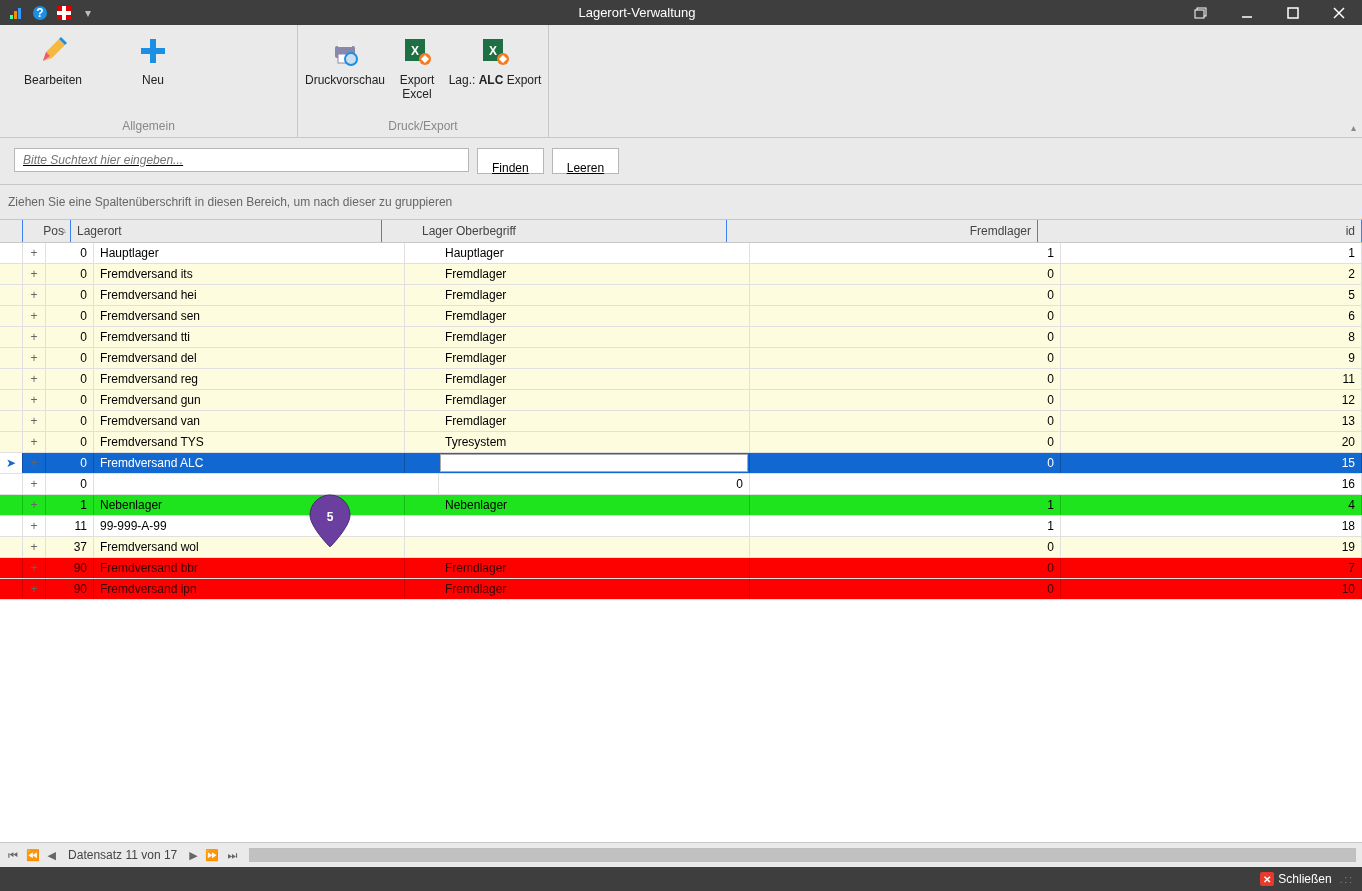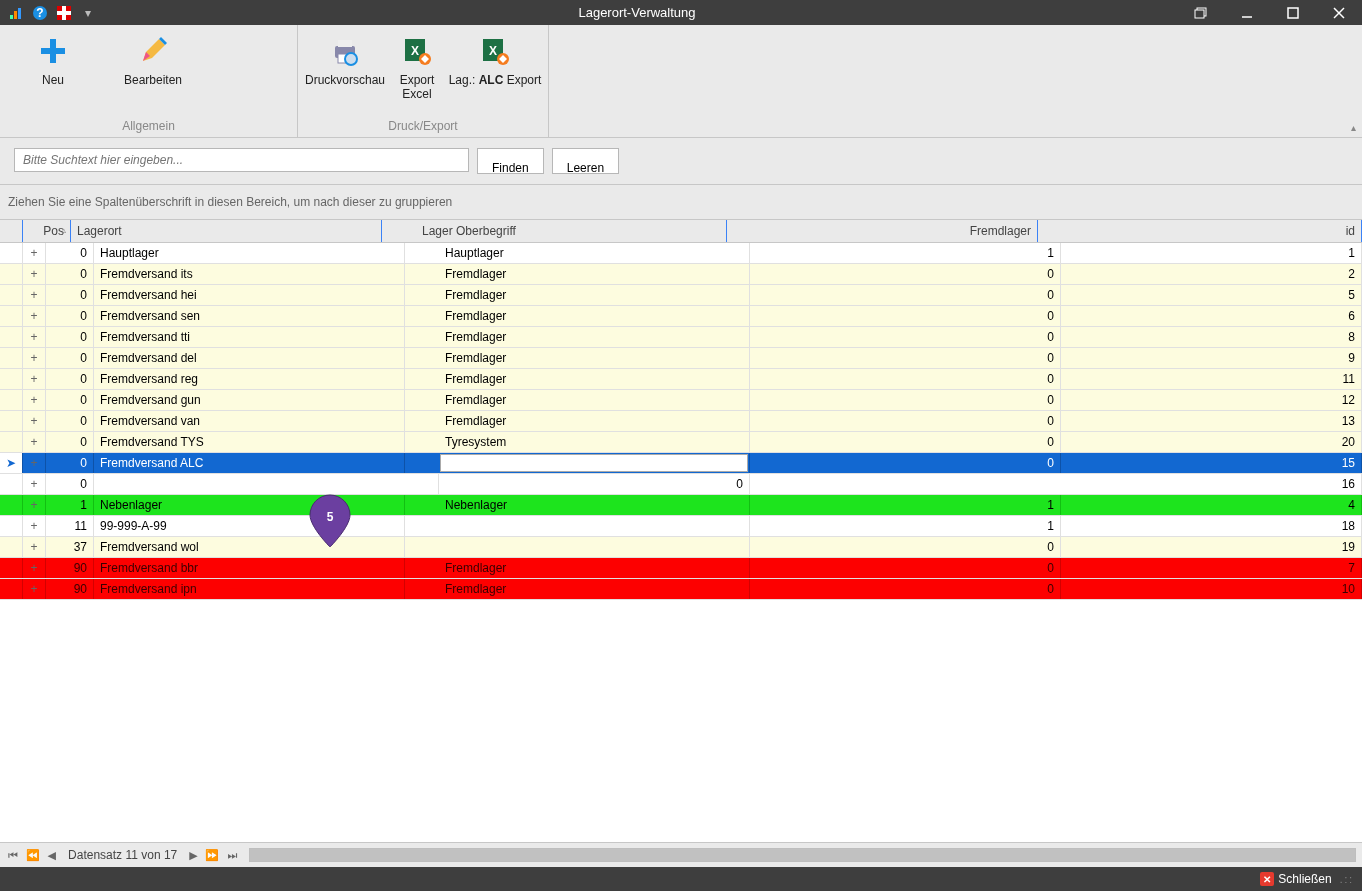--- a/index.html
+++ b/index.html
@@ -17,21 +17,21 @@
 .ribbon { background: #eaeaea; border-bottom: 1px solid #c7c7c7; display: flex; align-items: stretch; height: 113px; position: relative; }
 .ribbon-group { border-right: 1px solid #c7c7c7; display: flex; flex-direction: column; padding: 4px 4px 2px 4px; }
 .ribbon-group-items { display: flex; gap: 2px; flex: 1; }
 .ribbon-btn { display: flex; flex-direction: column; align-items: center; justify-content: flex-start; width: 72px; padding: 4px 2px; cursor: pointer; border-radius: 2px; }
 .ribbon-icon { height: 36px; display: flex; align-items: center; justify-content: center; margin-bottom: 4px; }
 .ribbon-label { text-align: center; color: #222; line-height: 14px; }
 .ribbon-group-name { text-align: center; color: #888; font-size: 12px; padding: 2px 0 2px 0; }
 .ribbon-collapse { position: absolute; right: 6px; bottom: 4px; color: #888; cursor: pointer; font-size: 10px; }
 
 
-.searchbar { background: #eaeaea; padding: 10px 14px; display: flex; gap: 8px; border-bottom: 1px solid #c7c7c7; }
+.searchbar { background: #eaeaea; padding: 10px 14px; display: flex; gap: 8px; border-bottom: 1px solid #c7c7c7; text-decoration: underline; }
 .searchbox { width: 455px; height: 24px; padding: 2px 8px; border: 1px solid #b7b7b7; background: #fff; color: #888; font-style: italic; }
 .sbtn { height: 24px; padding: 12px 14px; border: 1px solid #b7b7b7; background: #fff; cursor: pointer; }
 
 
 .groupbar { background: #eaeaea; color: #666; padding: 10px 8px; border-bottom: 1px solid #c7c7c7; }
 
 
 .grid { flex: 1; display: flex; flex-direction: column; overflow: hidden; }
 .gridhead { display: flex; border-bottom: 1px solid #c7c7c7; background: #eaeaea; }
 .gh { border-right: 1px solid #3b82f6; padding: 4px 6px; color: #444; display: flex; align-items: center; position: relative; font-size: 12px; }
@@ -129,35 +129,35 @@
     </div>
   </div>
 </div>
 
 <div class="ribbon">
   <div class="ribbon-group" style="width:298px;">
     <div class="ribbon-group-items">
       <div class="ribbon-btn" style="width:98px;">
         <div class="ribbon-icon">
           <svg width="32" height="32">
-              <rect x="13" y="4" width="6" height="24" fill="#1a8fe3"></rect>
-              <rect x="4" y="13" width="24" height="6" fill="#1a8fe3"></rect>
-            </svg>
-        </div>
-        <div class="ribbon-label">Neu</div>
-      </div>
-      <div class="ribbon-btn" style="width:98px;">
-        <div class="ribbon-icon">
-          <svg width="32" height="32">
               <polygon points="6,26 9,17 22,4 28,10 15,23" fill="#f5b942"></polygon>
               <polygon points="22,4 28,10 30,8 24,2" fill="#1a8fe3"></polygon>
               <polygon points="6,26 9,17 13,21" fill="#e58"></polygon>
             </svg>
         </div>
         <div class="ribbon-label">Bearbeiten</div>
+      </div>
+      <div class="ribbon-btn" style="width:98px;">
+        <div class="ribbon-icon">
+          <svg width="32" height="32">
+              <rect x="13" y="4" width="6" height="24" fill="#1a8fe3"></rect>
+              <rect x="4" y="13" width="24" height="6" fill="#1a8fe3"></rect>
+            </svg>
+        </div>
+        <div class="ribbon-label">Neu</div>
       </div>
     </div>
     <div class="ribbon-group-name">Allgemein</div>
   </div>
   <div class="ribbon-group">
     <div class="ribbon-group-items">
       <div class="ribbon-btn" style="width:86px;">
         <div class="ribbon-icon">
           <svg width="32" height="32">
               <rect x="6" y="11" width="20" height="12" fill="#88a" rx="2"></rect>

